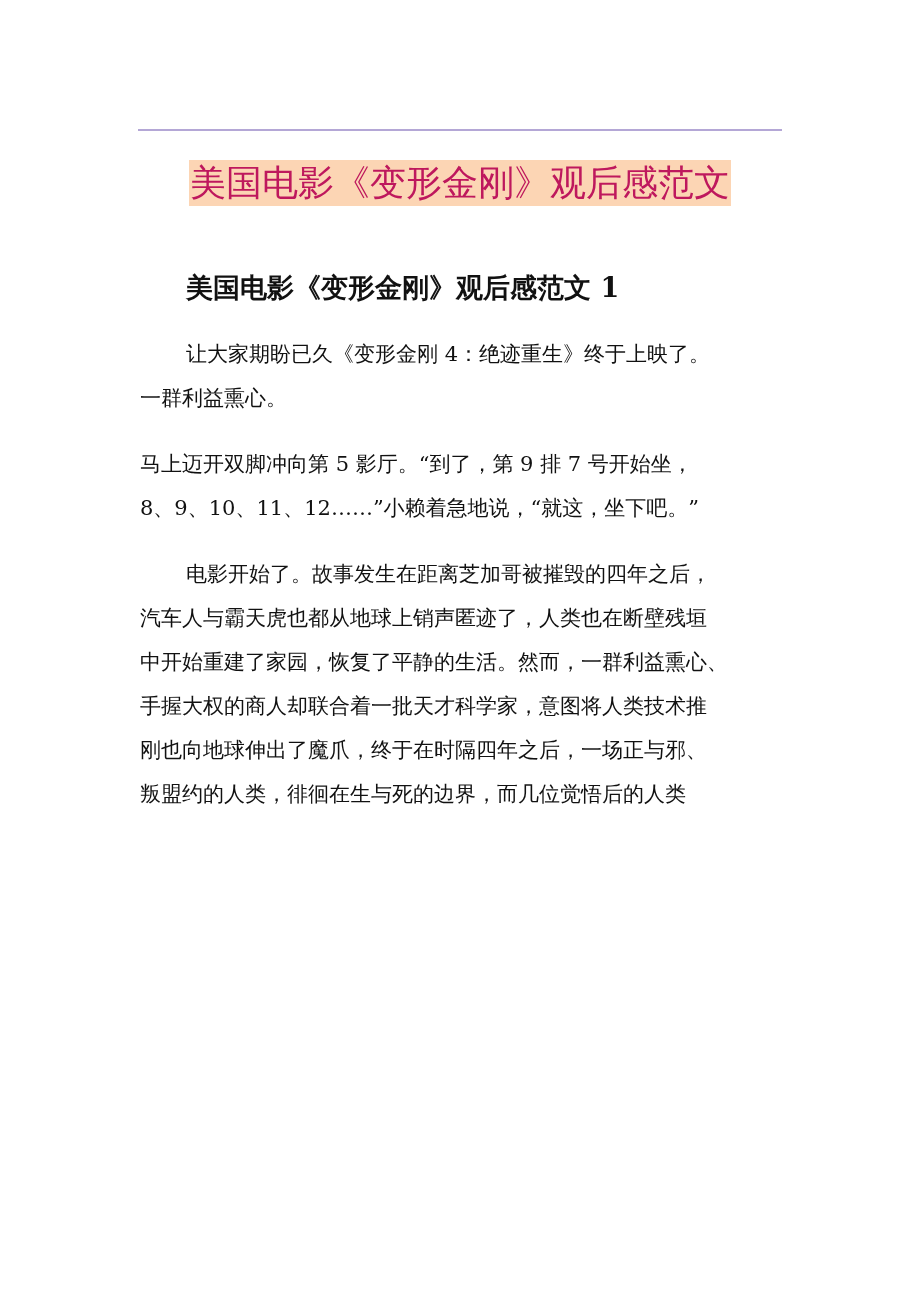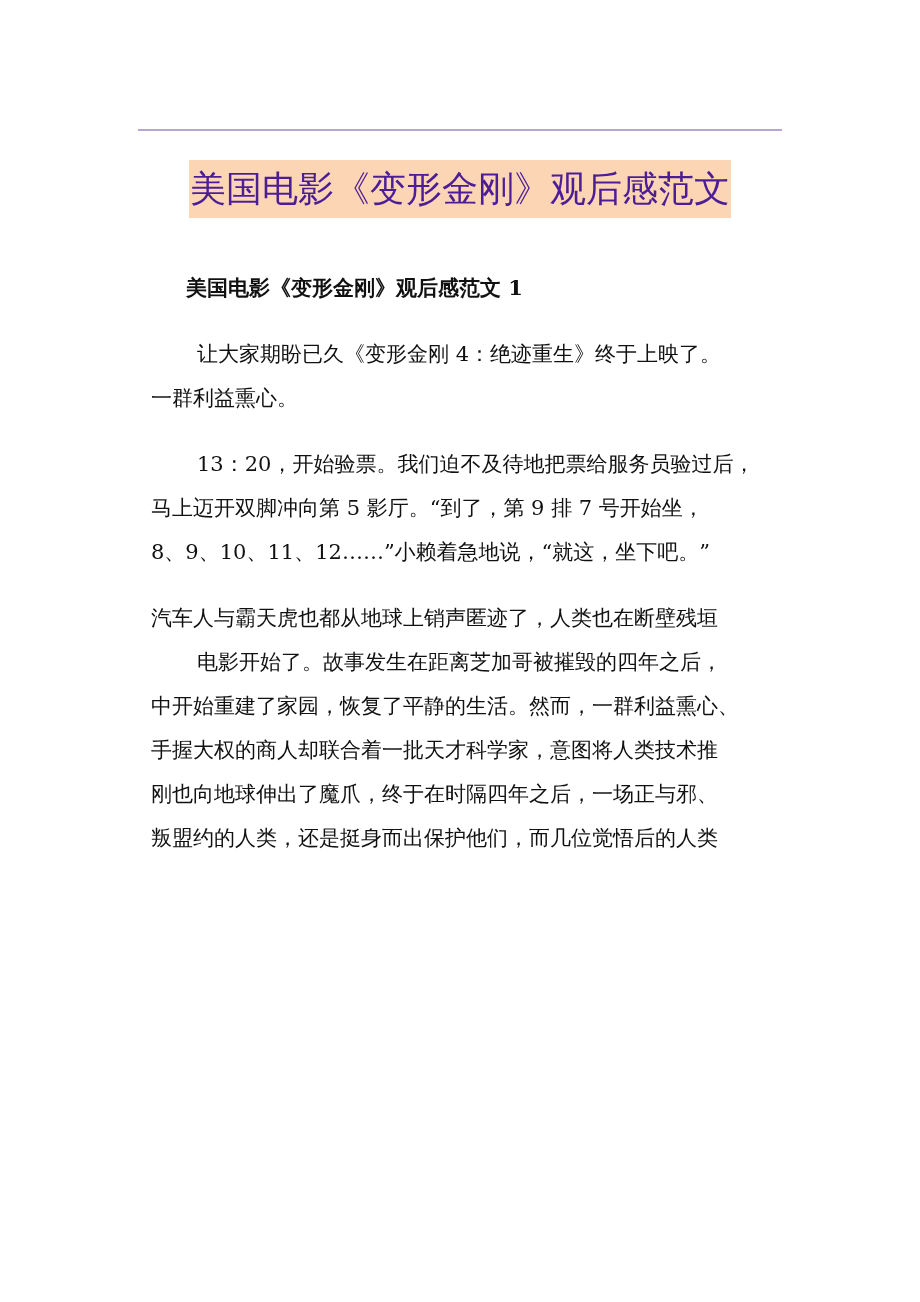--- a/index.html
+++ b/index.html
@@ -33,55 +33,54 @@
     .title-wrap {
       position: absolute;
       left: 0;
       top: 160px;
       width: 920px;
       text-align: center;
     }
     .doc-title {
       display: inline-block;
       background: #fcd5b4;
-      color: #4c1d95;
+      color: #be185d;
       font-family: "DejaVu Sans", "Liberation Sans", sans-serif;
       font-size: 36px;
       line-height: 46px;
       height: 46px;
-      padding: 6px 1px;
+      padding: 0 1px;
       letter-spacing: 0px;
       white-space: nowrap;
     }
     .content {
       position: absolute;
       left: 140px;
       top: 270px;
       width: 645px;
     }
     .section-heading {
-      font-size: 21px;
+      font-size: 27px;
       font-weight: bold;
       line-height: 36px;
       margin: 0 0 26px 0;
       padding-left: 46px;
       white-space: nowrap;
     }
     .para {
       font-size: 21px;
       line-height: 44px;
       margin: 0 0 22px 0;
       text-indent: 46px;
       text-align: justify;
       word-break: break-all;
     }
     .para .line {
       display: block;
       white-space: nowrap;
-      margin-left: 11px;
     }
     .para .line.first {
       padding-left: 46px;
     }
     .para { text-indent: 0; }
   </style>
 </head>
 <body>
 
 <div class="page">
@@ -93,27 +92,26 @@
 
   <div class="content">
     <div class="section-heading">美国电影《变形金刚》观后感范文 1</div>
 
     <div class="para">
       <span class="line first">让大家期盼已久《变形金刚 4：绝迹重生》终于上映了。</span>
       <span class="line">一群利益熏心。</span>
     </div>
 
     <div class="para">
-      <span class="line first">13：20，开始验票。我们迫不及待地把票给服务员验过后，</span>
       <span class="line">马上迈开双脚冲向第 5 影厅。“到了，第 9 排 7 号开始坐，</span>
       <span class="line">8、9、10、11、12……”小赖着急地说，“就这，坐下吧。”</span>
     </div>
 
     <div class="para">
+      <span class="line first">电影开始了。故事发生在距离芝加哥被摧毁的四年之后，</span>
       <span class="line">汽车人与霸天虎也都从地球上销声匿迹了，人类也在断壁残垣</span>
-      <span class="line first">电影开始了。故事发生在距离芝加哥被摧毁的四年之后，</span>
       <span class="line">中开始重建了家园，恢复了平静的生活。然而，一群利益熏心、</span>
       <span class="line">手握大权的商人却联合着一批天才科学家，意图将人类技术推</span>
       <span class="line">刚也向地球伸出了魔爪，终于在时隔四年之后，一场正与邪、</span>
-      <span class="line">叛盟约的人类，还是挺身而出保护他们，而几位觉悟后的人类</span>
+      <span class="line">叛盟约的人类，徘徊在生与死的边界，而几位觉悟后的人类</span>
     </div>
   </div>
 </div>
 
 </body></html>

